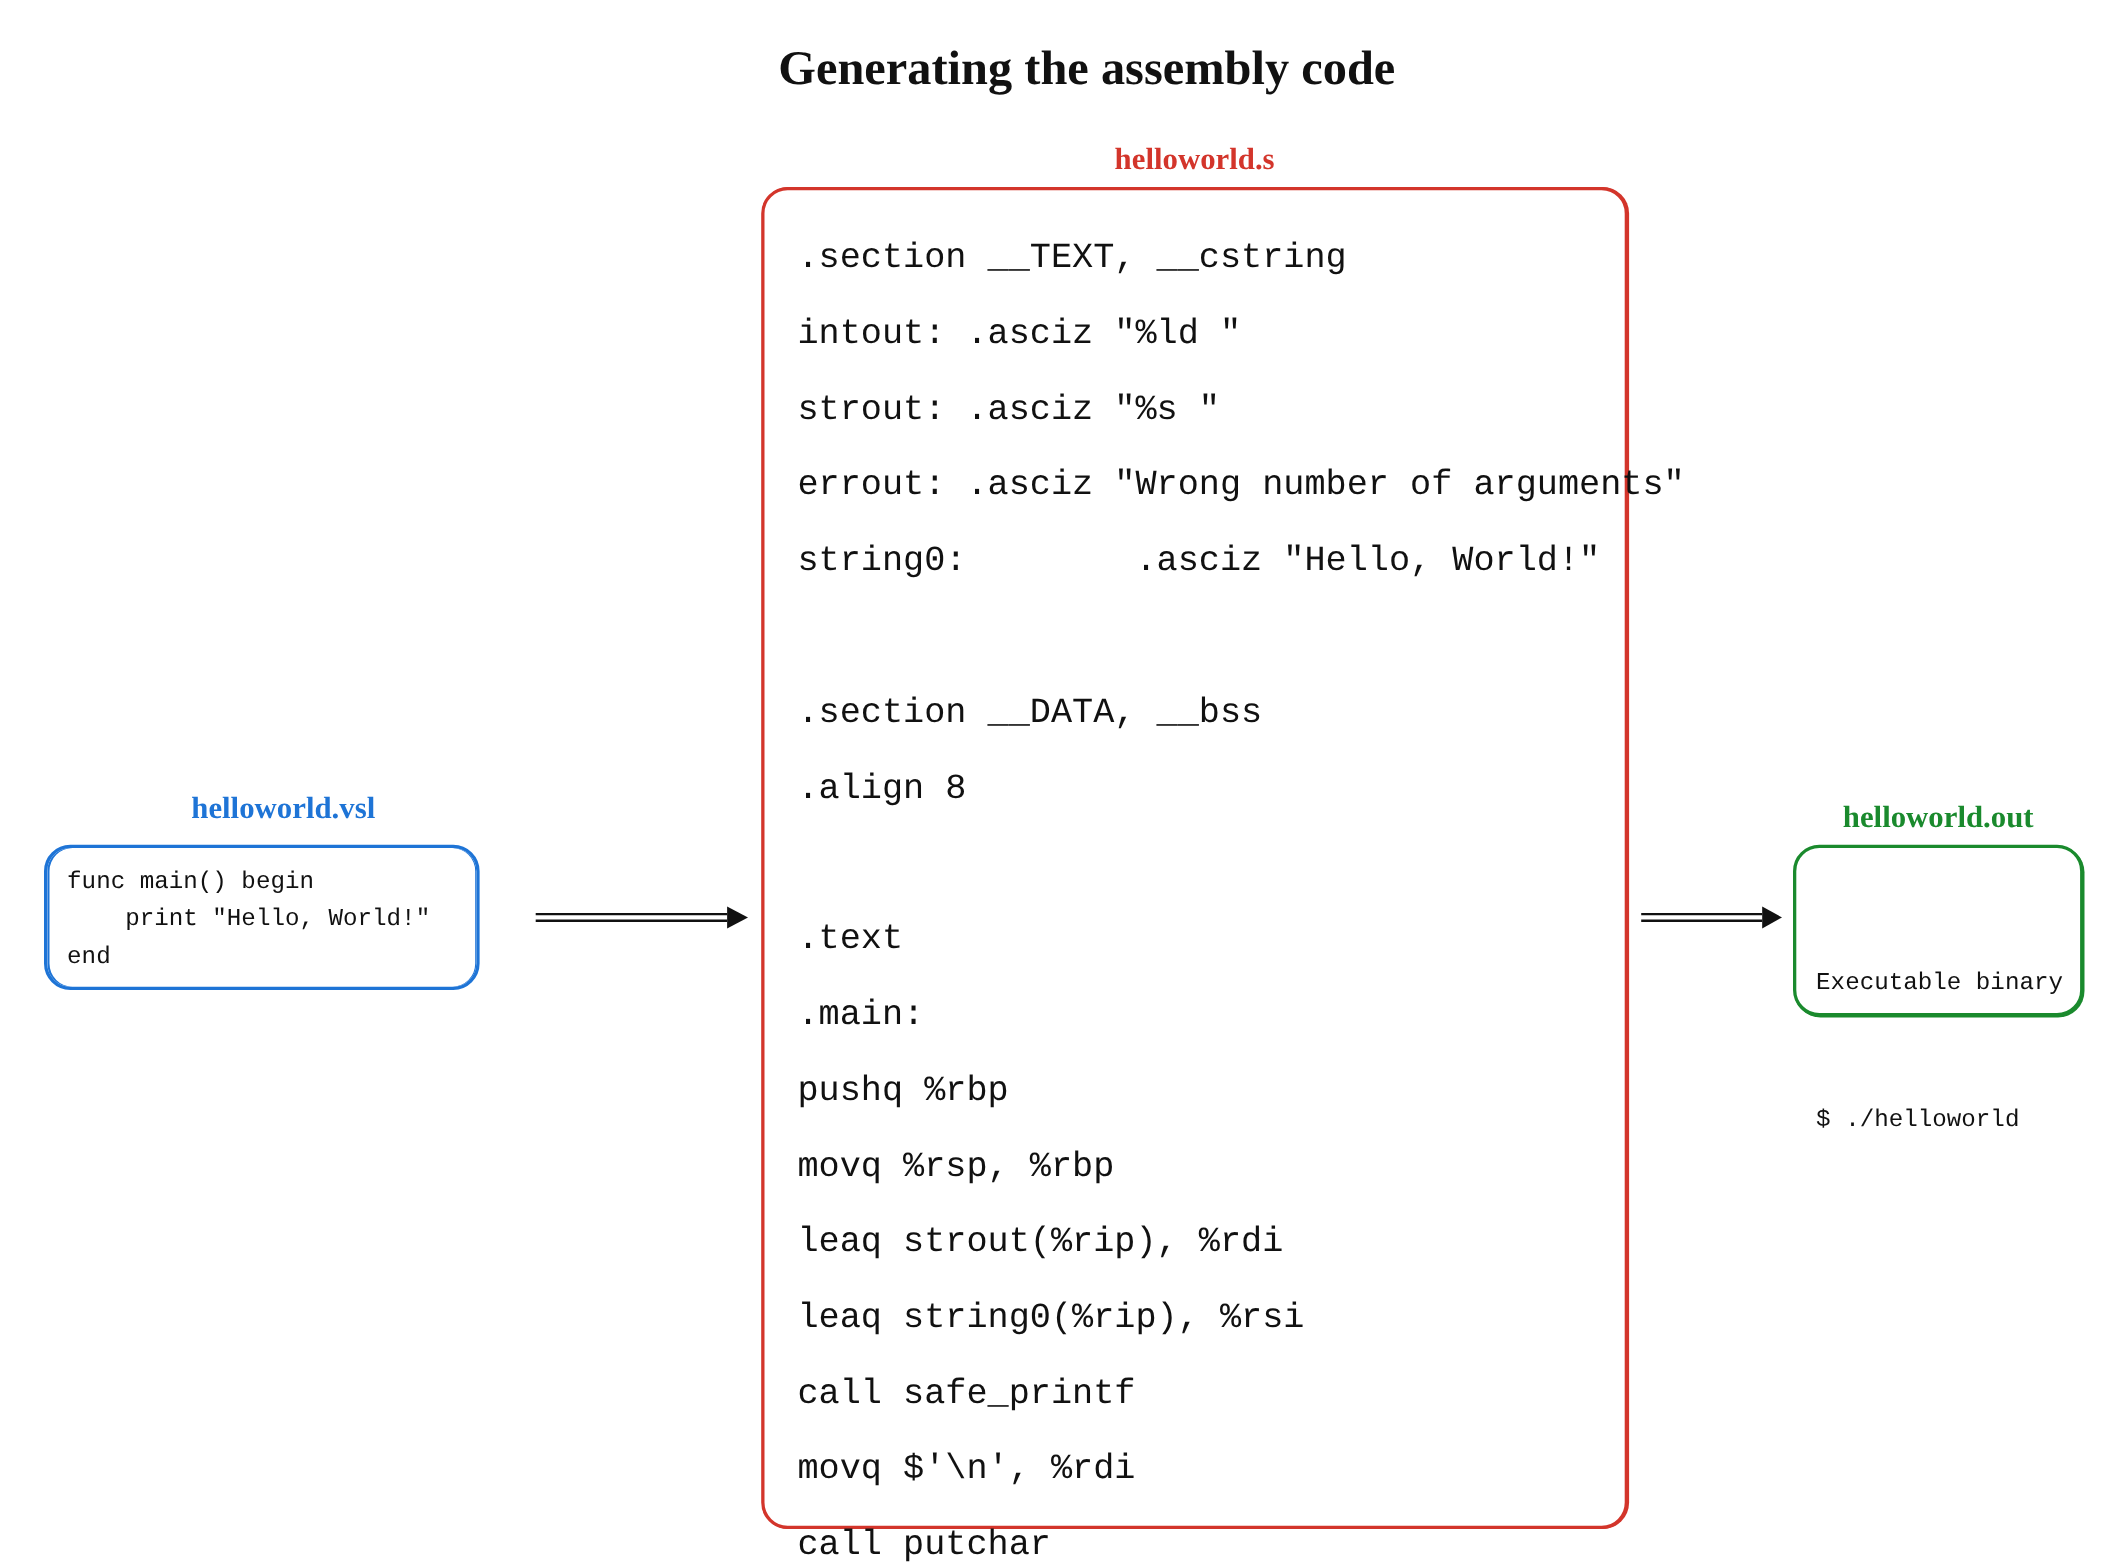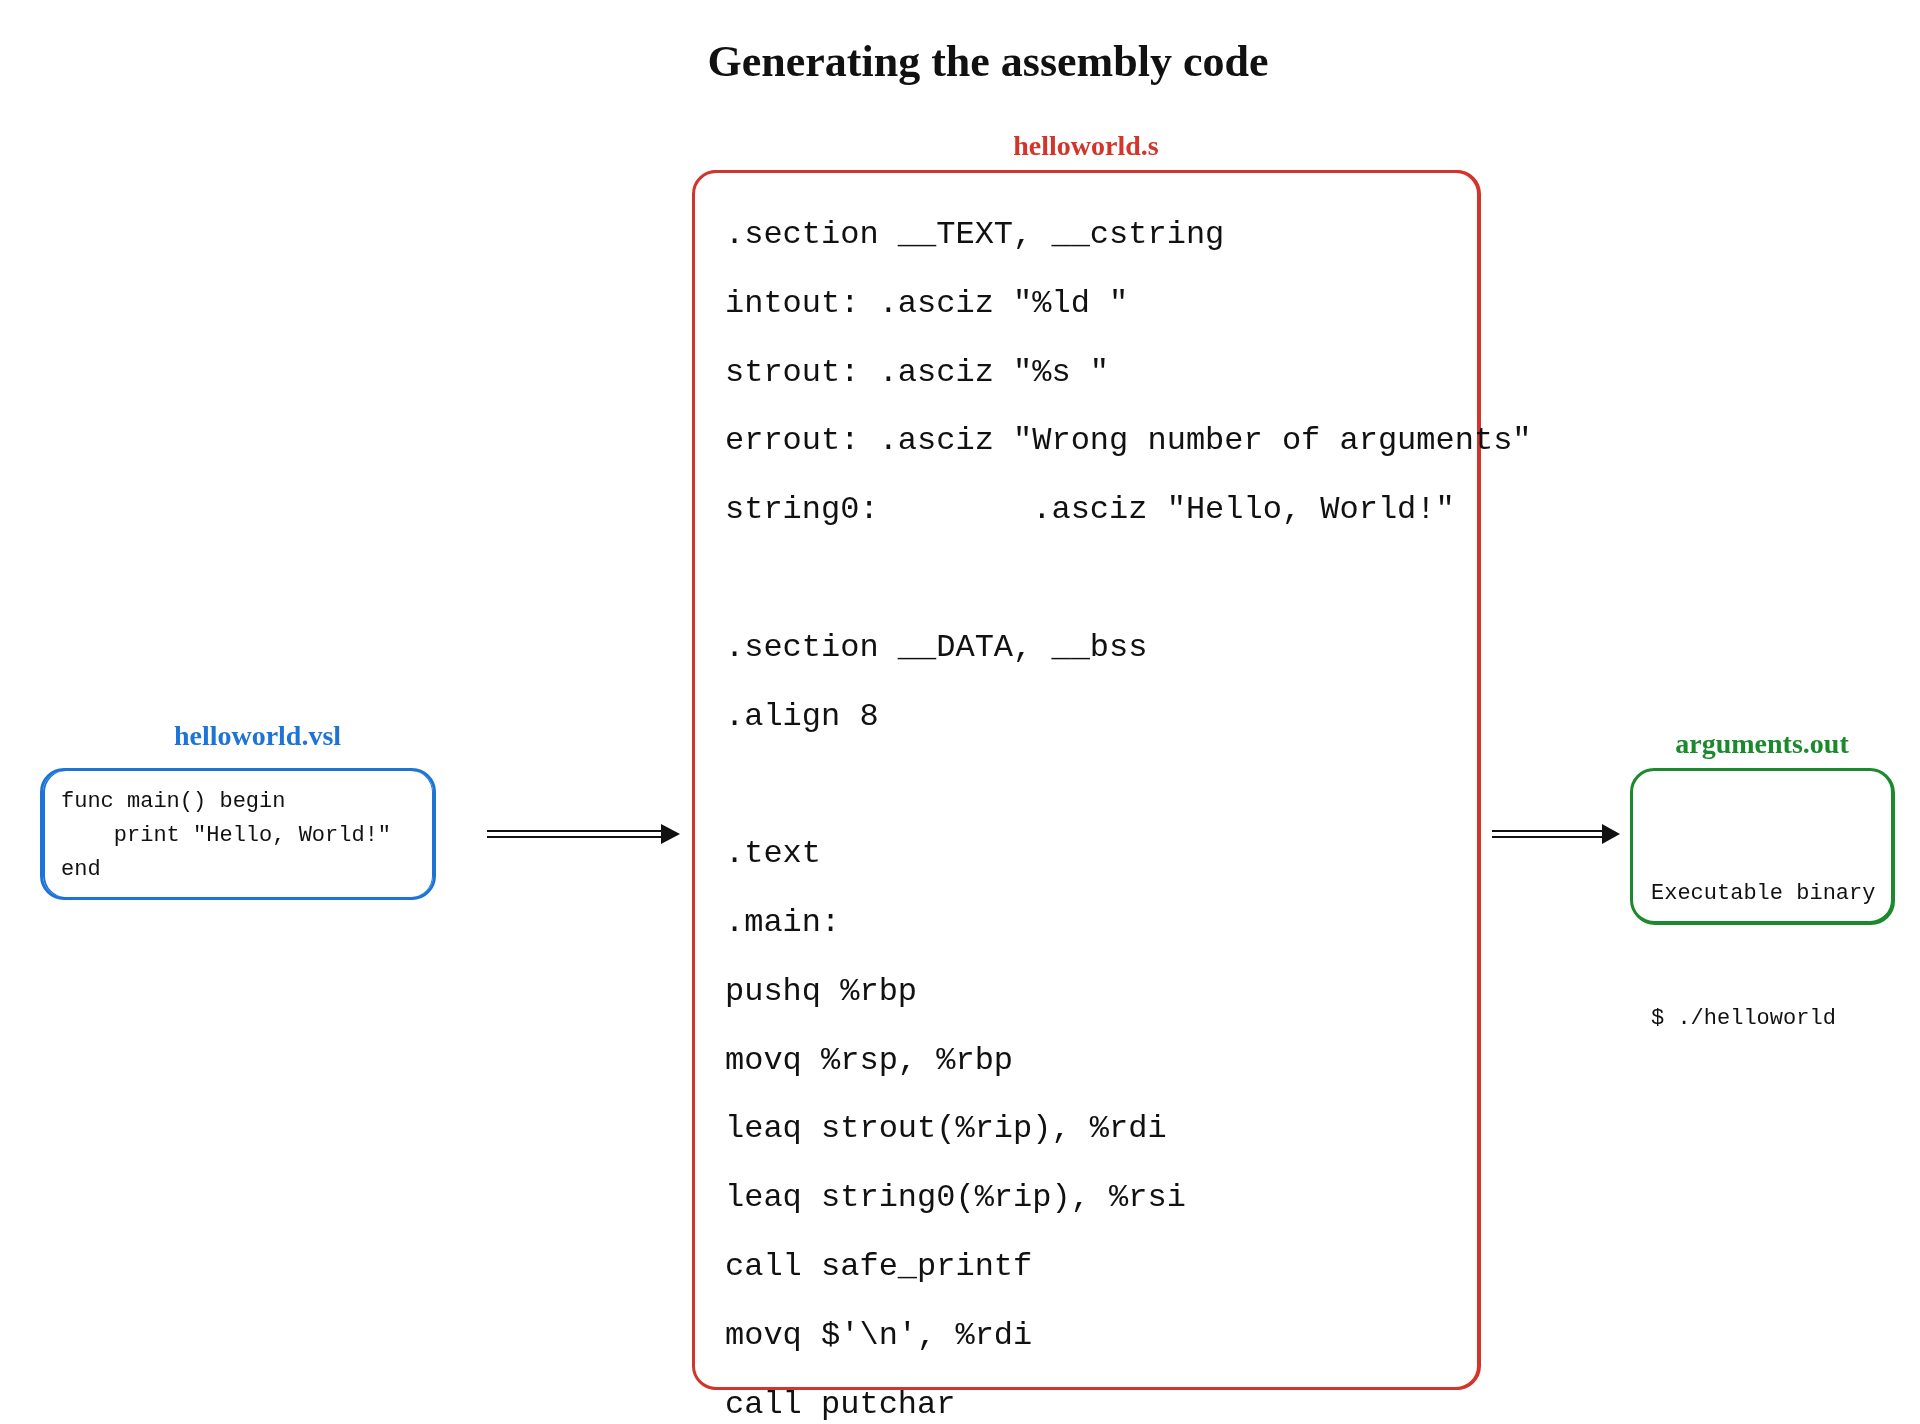--- a/index.html
+++ b/index.html
@@ -138,17 +138,17 @@
 …</div>
 
 <div class="arrow" style="top: 822px; left: 1490px; width: 130px;">
   <svg viewBox="0 0 130 24" xmlns="http://www.w3.org/2000/svg">
     <line x1="2" y1="9" x2="112" y2="9" stroke="#111" stroke-width="2.2"></line>
     <line x1="2" y1="15" x2="112" y2="15" stroke="#111" stroke-width="2.2"></line>
     <polygon points="112,2 130,12 112,22" fill="#111"></polygon>
   </svg>
 </div>
 
-<div class="box-label out-label">arguments.out</div>
+<div class="box-label out-label">helloworld.out</div>
 <div class="box out-box mono">
   <div>Executable binary</div>
   <div>$ ./helloworld</div>
 </div>
 
 </body></html>

